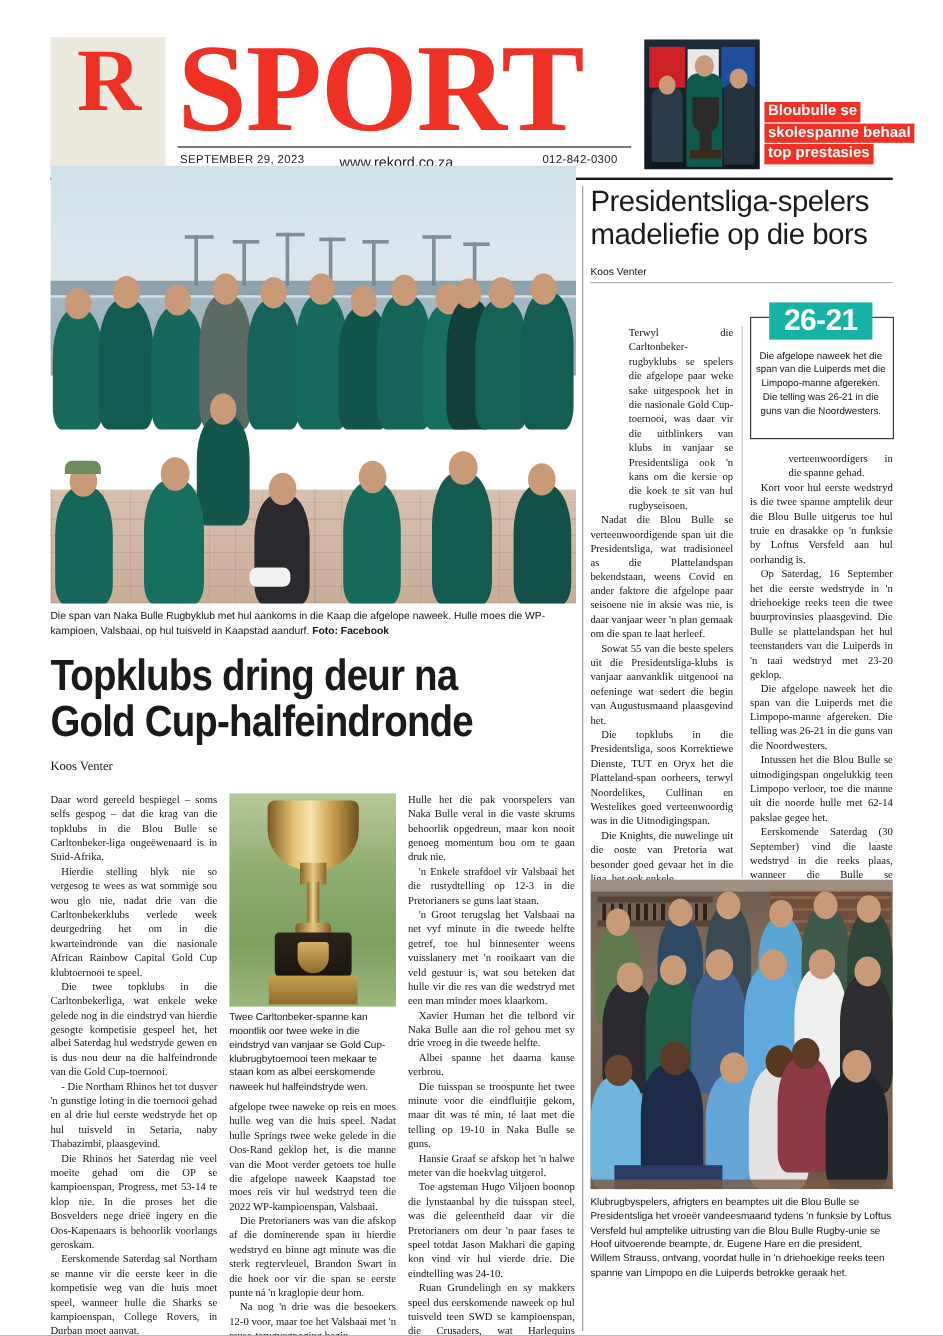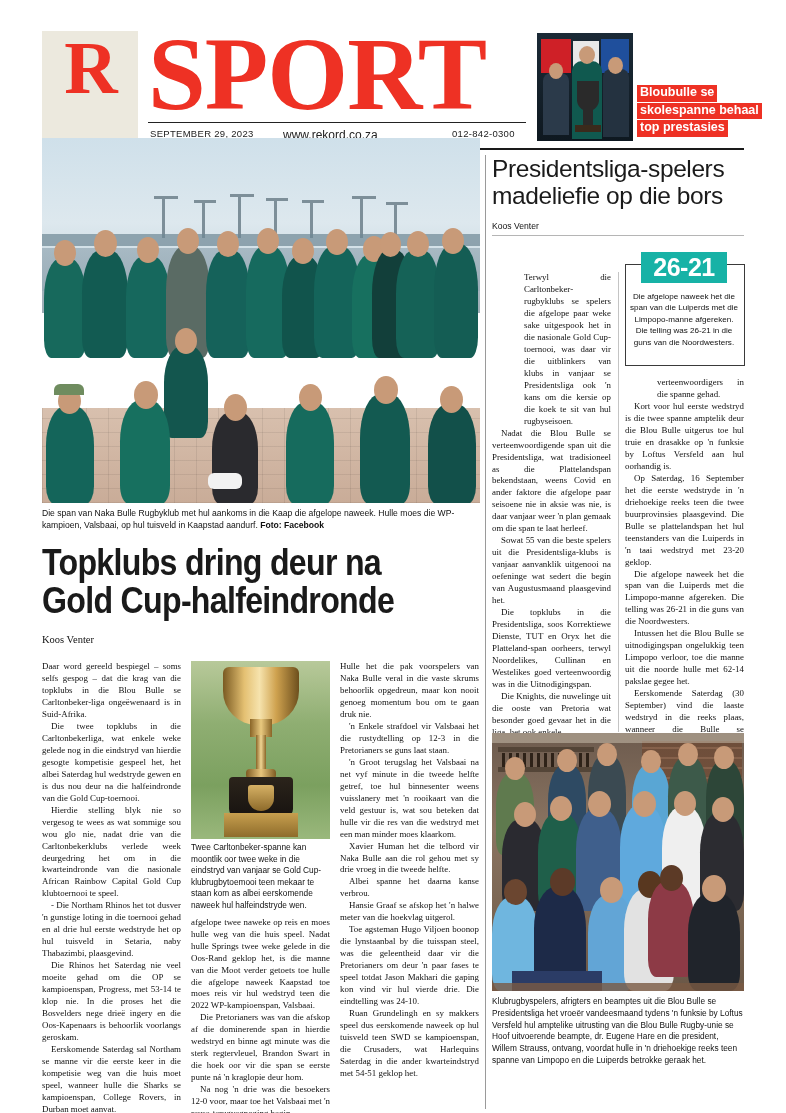--- a/index.html
+++ b/index.html
@@ -497,22 +497,22 @@
       <div>Gold Cup-halfeindronde</div>
     </div>
 
     <div id="byline-main">Koos Venter</div>
   </div>
 
   <div id="main-body">
 
     <div class="bodycol">
       <p class="first">Daar word gereeld bespiegel – soms selfs gespog – dat die krag van die topklubs in die Blou Bulle se Carltonbeker-liga ongeëwenaard is in Suid-Afrika.</p>
+      <p>Hierdie stelling blyk nie so vergesog te wees as wat sommige sou wou glo nie, nadat drie van die Carltonbekerklubs verlede week deurgedring het om in die kwarteindronde van die nasionale African Rainbow Capital Gold Cup klubtoernooi te speel.</p>
       <p>Die twee topklubs in die Carltonbekerliga, wat enkele weke gelede nog in die eindstryd van hierdie gesogte kompetisie gespeel het, het albei Saterdag hul wedstryde gewen en is dus nou deur na die halfeindronde van die Gold Cup-toernooi.</p>
-      <p>Hierdie stelling blyk nie so vergesog te wees as wat sommige sou wou glo nie, nadat drie van die Carltonbekerklubs verlede week deurgedring het om in die kwarteindronde van die nasionale African Rainbow Capital Gold Cup klubtoernooi te speel.</p>
       <p>- Die Northam Rhinos het tot dusver 'n gunstige loting in die toernooi gehad en al drie hul eerste wedstryde het op hul tuisveld in Setaria, naby Thabazimbi, plaasgevind.</p>
       <p>Die Rhinos het Saterdag nie veel moeite gehad om die OP se kampioenspan, Progress, met 53-14 te klop nie. In die proses het die Bosvelders nege drieë ingery en die Oos-Kapenaars is behoorlik voorlangs geroskam.</p>
       <p>Eerskomende Saterdag sal Northam se manne vir die eerste keer in die kompetisie weg van die huis moet speel, wanneer hulle die Sharks se kampioenspan, College Rovers, in Durban moet aanvat.</p>
 
     </div>
 
     <div class="bodycol">
       <div id="trophy-wrap">
         <div id="photo-trophy">
           <div class="trophy-bg"></div>
@@ -531,20 +531,21 @@
       <p>Die Pretorianers was van die afskop af die dominerende span in hierdie wedstryd en binne agt minute was die sterk regtervleuel, Brandon Swart in die hoek oor vir die span se eerste punte ná 'n kraglopie deur hom.</p>
       <p>Na nog 'n drie was die besoekers 12-0 voor, maar toe het Valsbaai met 'n reuse-terugvegpoging begin.</p>
     </div>
 
     <div class="bodycol">
       <p class="first">Hulle het die pak voorspelers van Naka Bulle veral in die vaste skrums behoorlik opgedreun, maar kon nooit genoeg momentum bou om te gaan druk nie.</p>
       <p>'n Enkele strafdoel vir Valsbaai het die rustydtelling op 12-3 in die Pretorianers se guns laat staan.</p>
       <p>'n Groot terugslag het Valsbaai na net vyf minute in die tweede helfte getref, toe hul binnesenter weens vuisslanery met 'n rooikaart van die veld gestuur is, wat sou beteken dat hulle vir die res van die wedstryd met een man minder moes klaarkom.</p>
       <p>Xavier Human het die telbord vir Naka Bulle aan die rol gehou met sy drie vroeg in die tweede helfte.</p>
       <p>Albei spanne het daarna kanse verbrou.</p>
+      <p>Die tuisspan se troospunte het twee minute voor die eindfluitjie gekom, maar dit was té min, té laat met die telling op 19-10 in Naka Bulle se guns.</p>
       <p>Hansie Graaf se afskop het 'n halwe meter van die hoekvlag uitgerol.</p>
       <p>Toe agsteman Hugo Viljoen boonop die lynstaanbal by die tuisspan steel, was die geleentheid daar vir die Pretorianers om deur 'n paar fases te speel totdat Jason Makhari die gaping kon vind vir hul vierde drie. Die eindtelling was 24-10.</p>
       <p>Ruan Grundelingh en sy makkers speel dus eerskomende naweek op hul tuisveld teen SWD se kampioenspan, die Crusaders, wat Harlequins Saterdag in die ander kwarteindstryd met 54-51 geklop het.</p>
     </div>
   </div>
 
   <div id="vrule"></div>
 
   <div id="right-col">
     <div id="headline-right">

